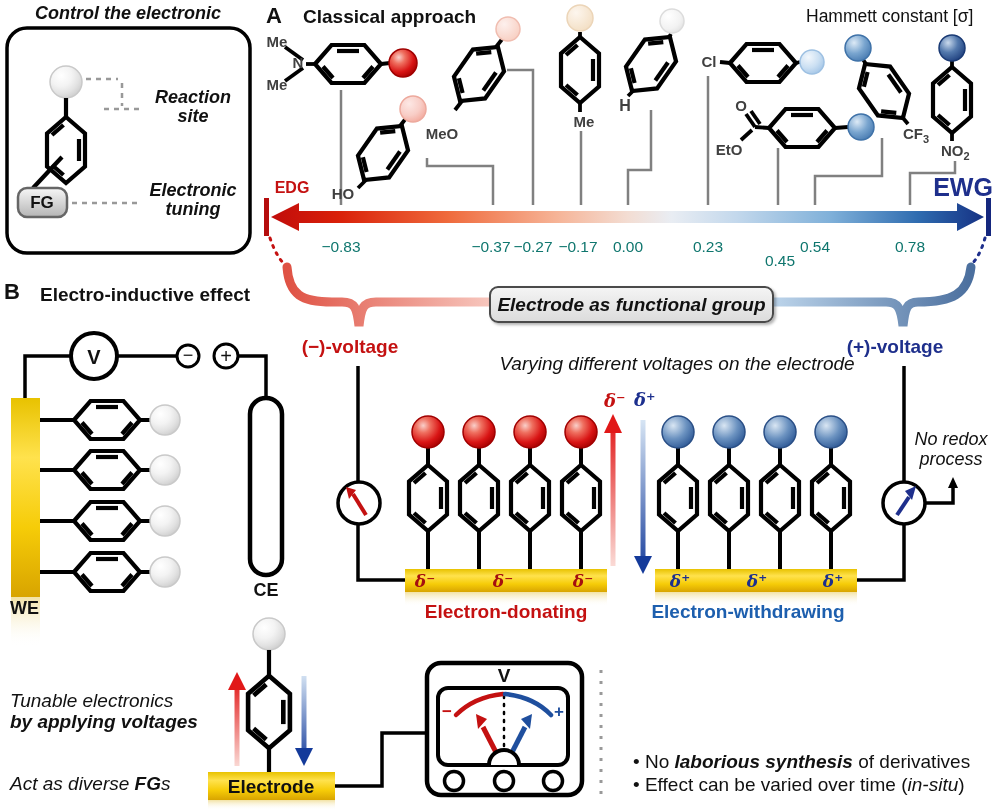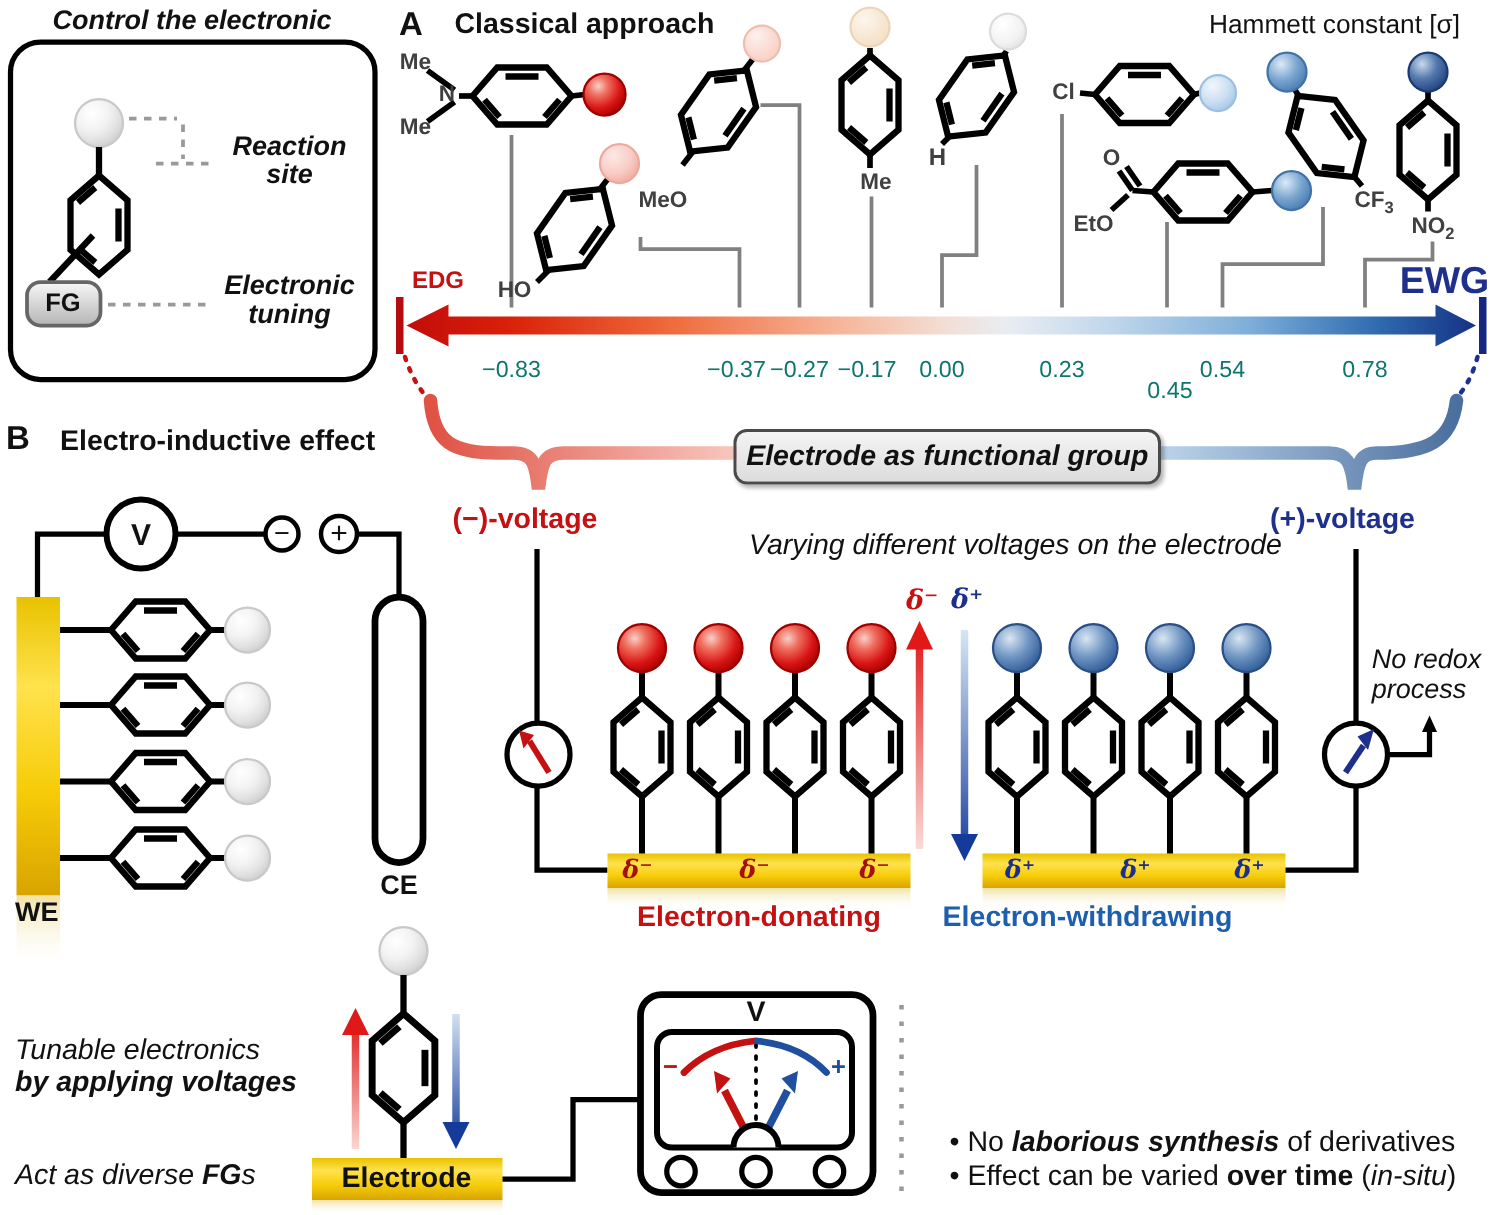--- a/index.html
+++ b/index.html
@@ -23,21 +23,21 @@
             text-align:right;font-weight:bold;font-style:italic;font-size:18px;
             background:#fff;padding:0 4px;z-index:3;line-height:1.15}
   .annot{font-weight:bold;font-style:italic;font-size:18px;text-align:center;line-height:1.05}
   .efgbox{position:absolute;left:489px;top:286px;width:281px;height:33px;z-index:3;
           background:linear-gradient(#f4f4f4,#dcdcdc);border:2px solid #4a4a4a;border-radius:9px;
           box-shadow:2px 2px 3px rgba(0,0,0,.3);display:flex;align-items:center;justify-content:center;
           font-weight:bold;font-style:italic;font-size:19px}
   .note{font-size:19px;font-style:italic}
   .bullet{font-size:19px}
   .bullet .bi{font-weight:bold;font-style:italic}
-  .bullet .bd{font-weight:bold}
+  .bullet .bd{font-weight:normal}
   .bullet .it{font-style:italic}
   sub.sb{font-size:11px;font-weight:bold}
 </style>
 </head>
 <body>
 
 <div class="fig">
 
 <svg class="gfx" width="1000" height="810" viewBox="0 0 1000 810">
   <defs>
@@ -479,23 +479,23 @@
 <span class="t delta cc" style="left:425px;top:581px;color:#a50f0f">δ⁻</span>
 <span class="t delta cc" style="left:503px;top:581px;color:#a50f0f">δ⁻</span>
 <span class="t delta cc" style="left:583px;top:581px;color:#a50f0f">δ⁻</span>
 <span class="t delta cc" style="left:680px;top:581px;color:#1c2f8e">δ⁺</span>
 <span class="t delta cc" style="left:757px;top:581px;color:#1c2f8e">δ⁺</span>
 <span class="t delta cc" style="left:833px;top:581px;color:#1c2f8e">δ⁺</span>
 <span class="t delta" style="left:604px;top:391px;color:#c41111;font-size:18px">δ⁻</span>
 <span class="t delta" style="left:634px;top:390px;color:#1c2f8e;font-size:18px">δ⁺</span>
 
 <span class="t b red cx" style="left:506px;top:602px;font-size:19px">Electron-donating</span>
-<span class="t b blue cx" style="left:725px;top:602px;font-size:19px">Electron-withdrawing</span>
-
-<div class="t i cx" style="left:951px;top:430px;font-size:18px;">
+<span class="t b blue cx" style="left:748px;top:602px;font-size:19px">Electron-withdrawing</span>
+
+<div class="t i cx" style="left:951px;top:430px;font-size:18px;text-align:center">
   <span>No redox</span><br>
   <span>process</span>
 </div>
 
 <span class="t b cc" style="left:271px;top:787px;font-size:19px">Electrode</span>
 
 <span class="t b cc" style="left:504px;top:676px;font-size:19px">V</span>
 <span class="t cc" style="left:447px;top:712px;font-size:17px;color:#c41111;font-weight:bold">−</span>
 <span class="t cc" style="left:559px;top:712px;font-size:17px;color:#1f4f9e;font-weight:bold">+</span>
 

